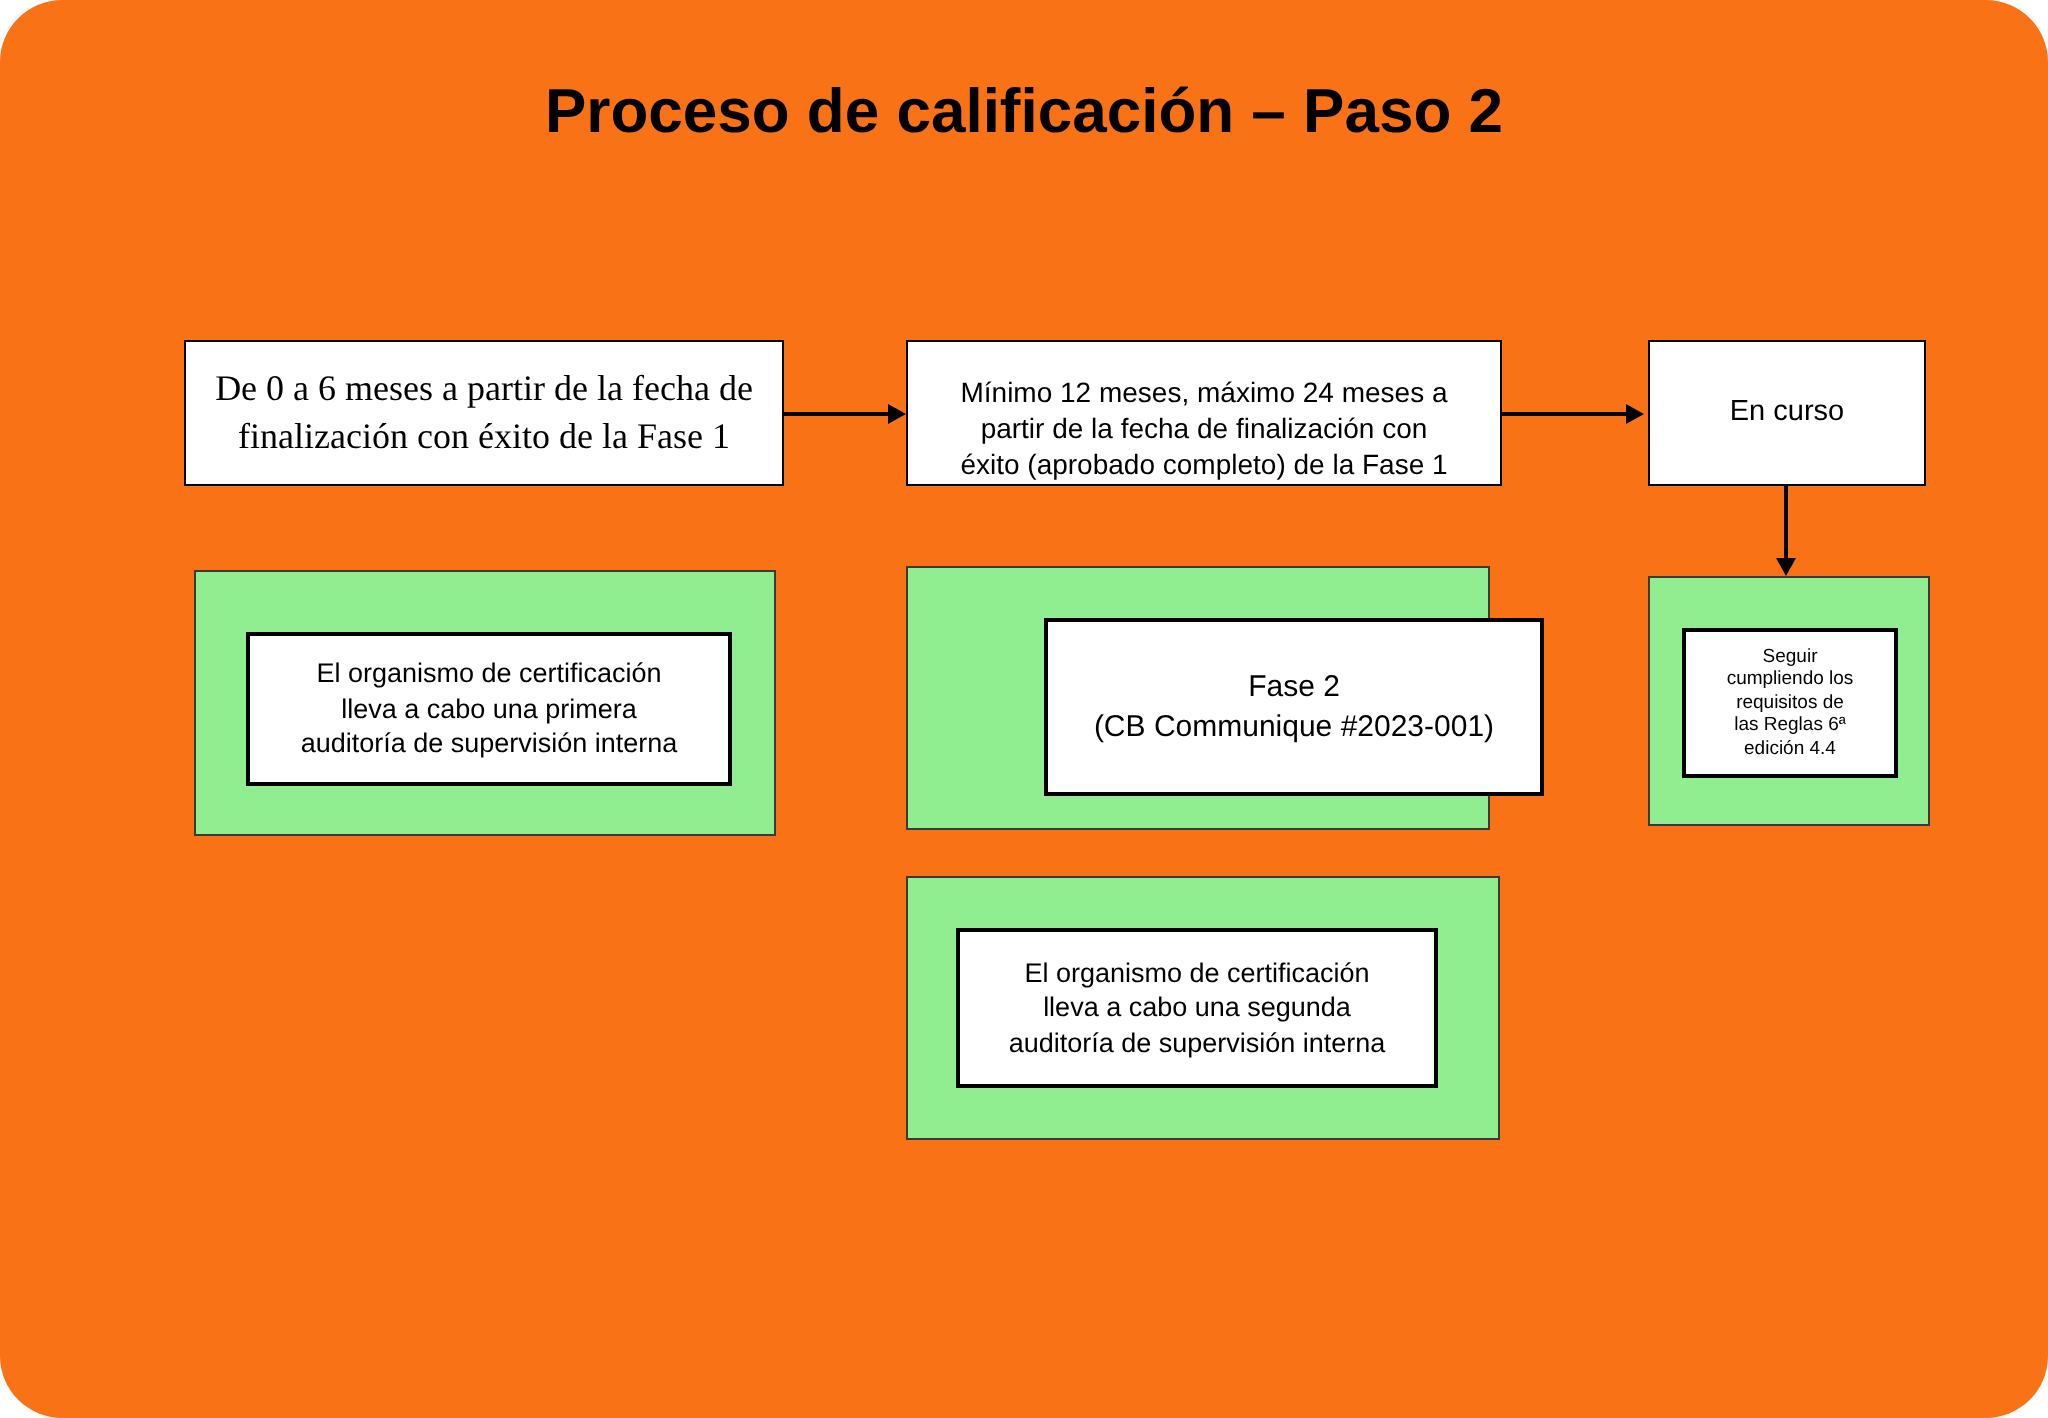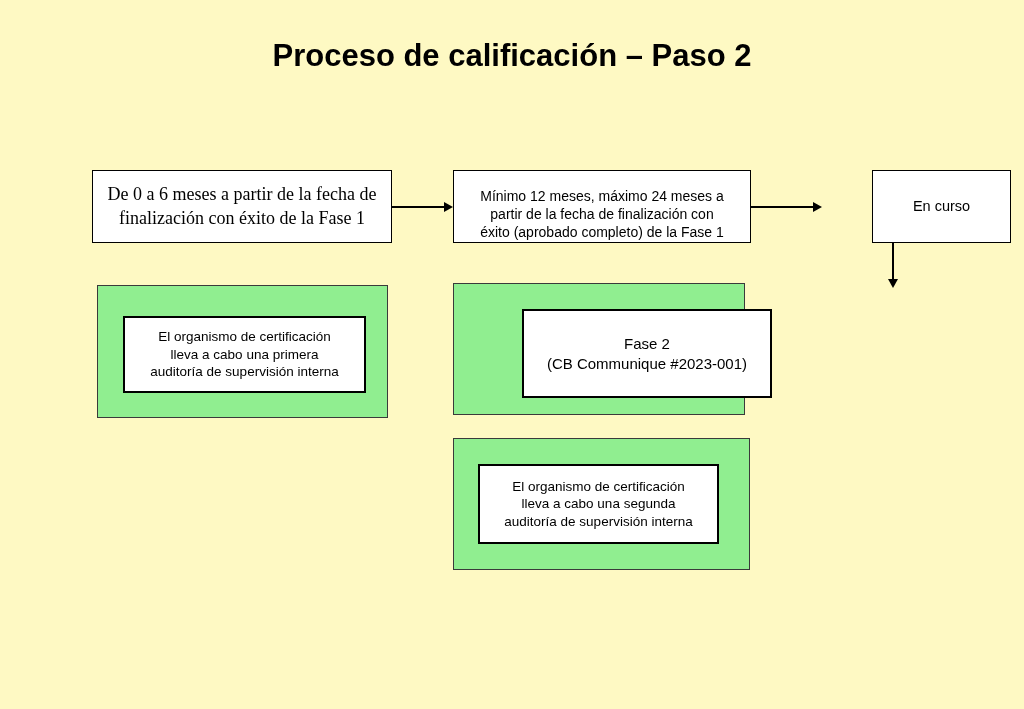--- a/index.html
+++ b/index.html
@@ -4,24 +4,25 @@
 <style>
   html, body {
     margin: 0;
     padding: 0;
     background: #ffffff;
   }
   #canvas {
     position: relative;
     width: 1024px;
     height: 709px;
-    background: #fef9c3;
+    background: #f97316;
     overflow: hidden;
     font-family: "Liberation Sans", sans-serif;
     color: #000000;
+    border-radius: 31px;
   }
 
   
   #title {
     position: absolute;
     left: 0;
     top: 38px;
     width: 1024px;
     text-align: center;
     font-size: 31px;
@@ -97,21 +98,21 @@
     width: 0;
     height: 0;
     border-left: 5px solid transparent;
     border-right: 5px solid transparent;
     border-top: 9px solid #000000;
   }
 
   
   #box-phase1-window   { left: 92px;  top: 170px; width: 300px; height: 73px; font-size: 18px; font-family: Liberation Serif, serif; }
   #box-phase2-window   { left: 453px; top: 170px; width: 298px; height: 73px; font-size: 14px; align-items: flex-end; }
-  #box-ongoing         { left: 824px; top: 170px; width: 139px; height: 73px; font-size: 14.5px; margin-left: 48px; }
+  #box-ongoing         { left: 824px; top: 170px; width: 139px; height: 73px; font-size: 14.5px; }
 
   #green-first-audit   { left: 97px;  top: 285px; width: 291px; height: 133px; }
   #inner-first-audit   { left: 25px;  top: 30px;  width: 243px; height: 77px;  font-size: 13.5px; }
 
   #green-phase2        { left: 453px; top: 283px; width: 292px; height: 132px; }
   #inner-phase2        { left: 20px;  top: 25px;  width: 250px; height: 89px;  font-size: 15px; margin-left: 48px; }
 
   #green-second-audit  { left: 453px; top: 438px; width: 297px; height: 132px; }
   #inner-second-audit  { left: 24px;  top: 25px;  width: 241px; height: 80px;  font-size: 13.5px; }
 
@@ -174,14 +175,23 @@
   </div>
 
   <div class="green-box" id="green-second-audit">
     <div class="inner-node" id="inner-second-audit">
       <span class="txt">El organismo de certificación
 lleva a cabo una segunda
 auditoría de supervisión interna</span>
     </div>
   </div>
 
+  <div class="green-box" id="green-maintain">
+    <div class="inner-node" id="inner-maintain">
+      <span class="txt">Seguir
+cumpliendo los
+requisitos de
+las Reglas 6ª
+edición 4.4</span>
+    </div>
+  </div>
 
 </div>
 
 </body></html>

